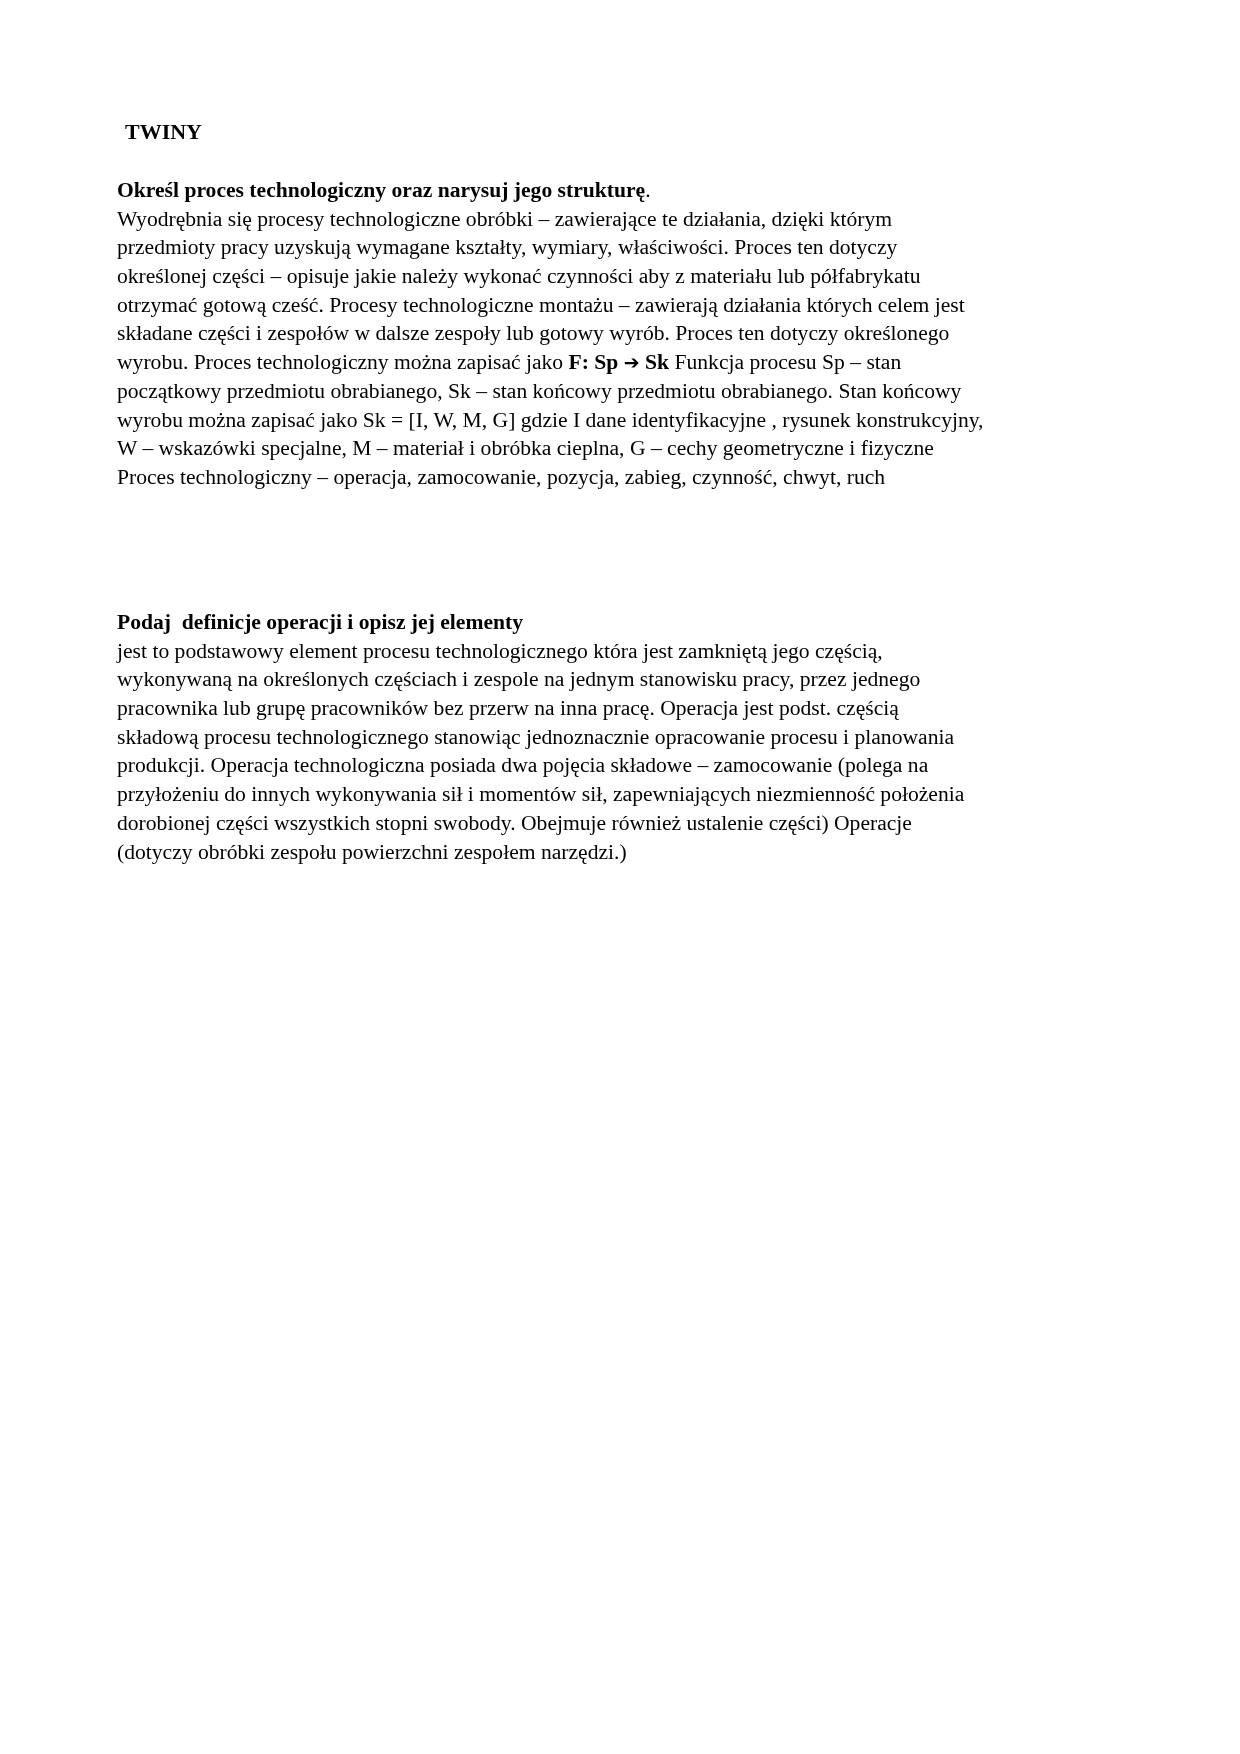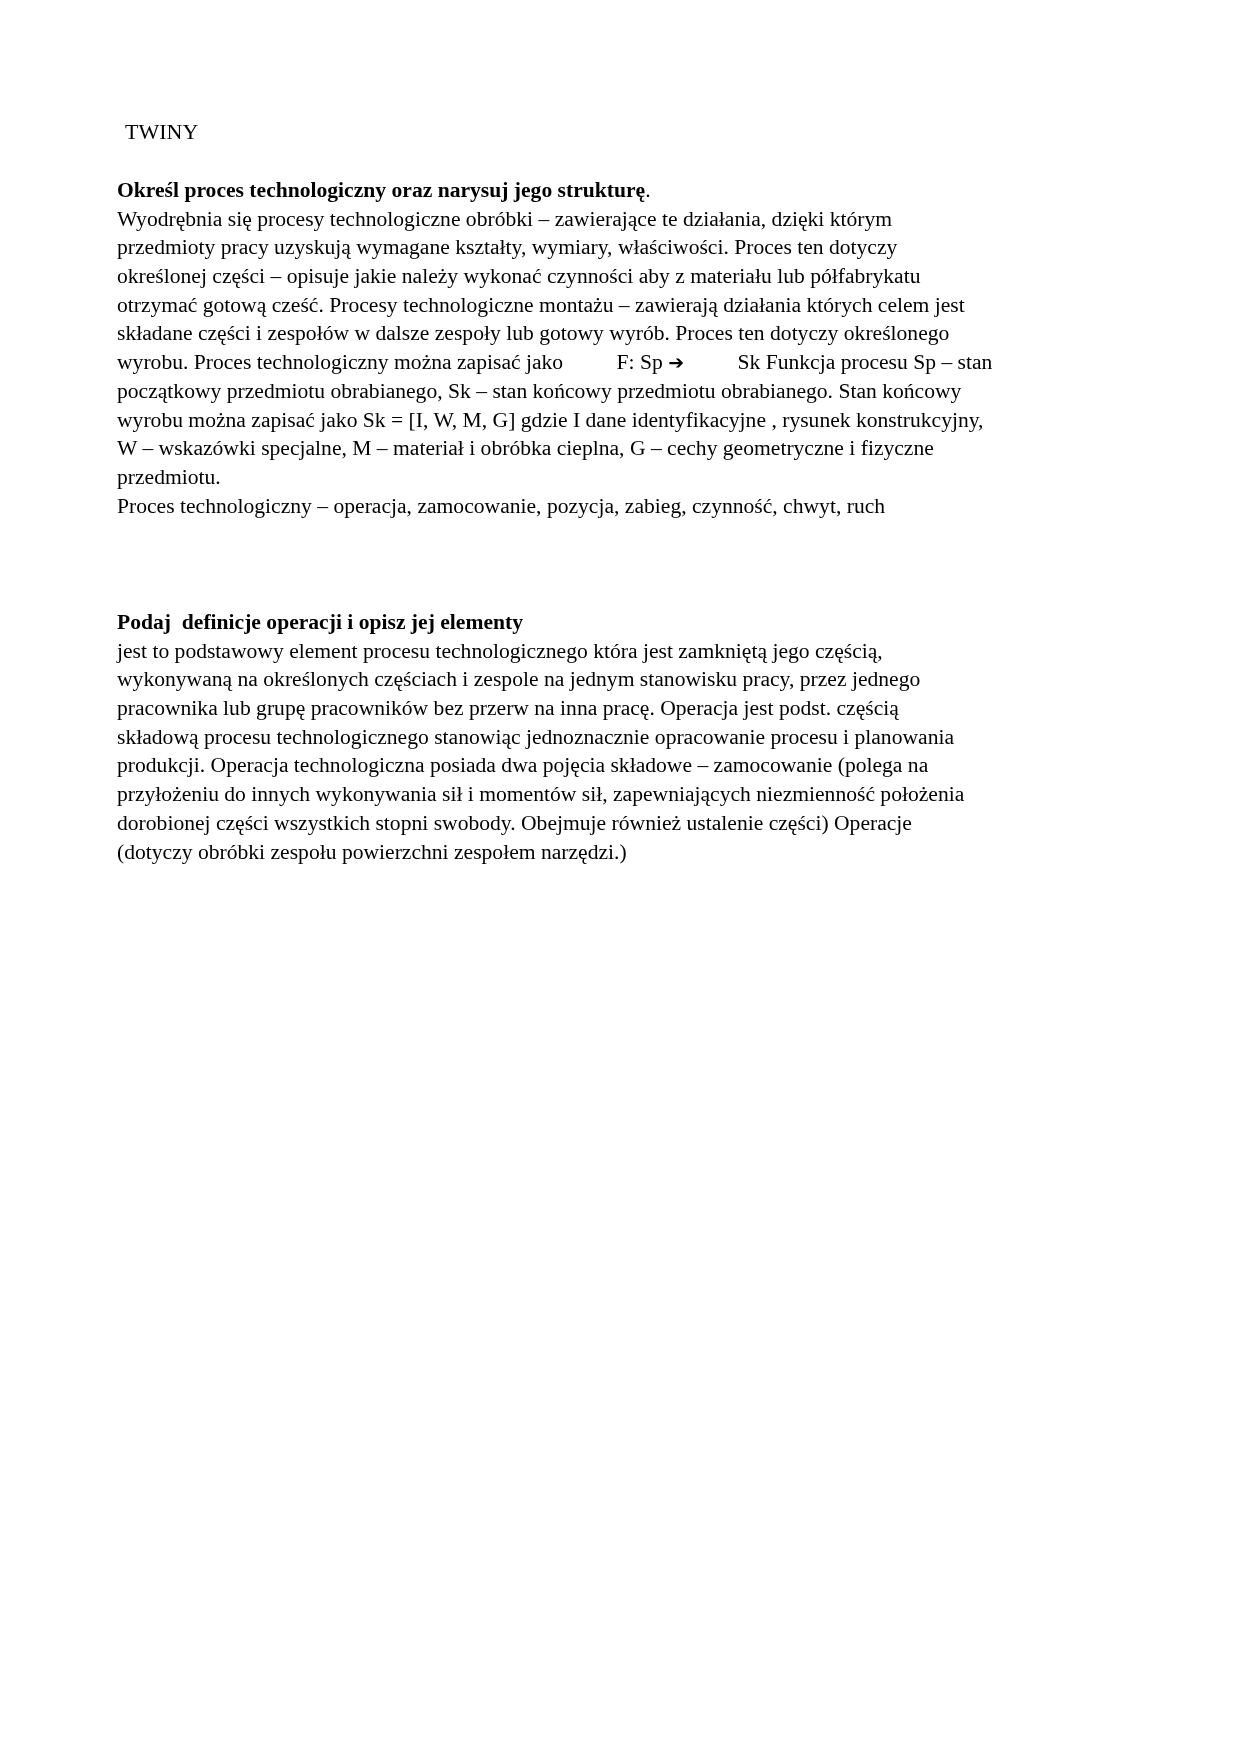--- a/index.html
+++ b/index.html
@@ -1,45 +1,44 @@
 <!DOCTYPE html>
 <html><head>
   <meta charset="utf-8">
   <style>
     html, body { margin: 0; padding: 0; background: #ffffff; }
     body { width: 1240px; height: 1754px; position: relative; overflow: hidden;
            font-family: "Liberation Serif", "DejaVu Serif", serif; color: #000; }
     .page { position: absolute; left: 117px; top: 118px; width: 1010px; }
-    .doc-title { font-weight: normal; font-size: 22px; line-height: 28px; margin: 0 0 9px 8px; height: 28px; }
+    .doc-title { font-weight: bold; font-size: 22px; line-height: 28px; margin: 0 0 9px 8px; height: 28px; }
     .section { margin: 0; }
     .s1 { position: absolute; top: 58px; left: 0; }
     .s2 { position: absolute; top: 490px; left: 0; }
     .line { font-size: 21.6px; line-height: 28.7px; white-space: nowrap; display: block; height: 28.7px; }
     .heading { font-weight: bold; }
-    .b { font-weight: normal; margin-left: 48px; }
+    .b { font-weight: bold; }
     .arrow { font-family: "DejaVu Sans", sans-serif; font-weight: bold; font-size: 19px; }
   </style>
 </head>
 <body>
 
 <div class="page">
   <div class="doc-title">TWINY</div>
 
   <div class="section s1">
     <div class="line heading"><span>Określ proces technologiczny oraz narysuj jego strukturę</span><span style="font-weight:normal">.</span></div>
     <span class="line">Wyodrębnia się procesy technologiczne obróbki – zawierające te działania, dzięki  którym</span>
     <span class="line">przedmioty pracy uzyskują wymagane kształty, wymiary, właściwości. Proces ten dotyczy</span>
     <span class="line">określonej części – opisuje jakie należy wykonać czynności aby z materiału lub półfabrykatu</span>
     <span class="line">otrzymać gotową cześć. Procesy technologiczne montażu – zawierają działania których celem jest</span>
     <span class="line">składane części i zespołów w dalsze zespoły lub gotowy wyrób. Proces ten dotyczy określonego</span>
     <span class="line"><span>wyrobu. Proces technologiczny można zapisać jako </span><span class="b">F: Sp </span><span class="arrow">➔</span><span class="b"> Sk</span><span> Funkcja procesu Sp – stan</span></span>
     <span class="line">początkowy przedmiotu obrabianego, Sk – stan końcowy przedmiotu obrabianego. Stan końcowy</span>
     <span class="line">wyrobu można zapisać jako Sk = [I, W, M, G] gdzie I dane identyfikacyjne , rysunek konstrukcyjny,</span>
     <span class="line">W – wskazówki specjalne, M – materiał i obróbka cieplna, G – cechy geometryczne i fizyczne</span>
-    <span class="line">przedmiotu.</span>
     <span class="line">Proces technologiczny – operacja, zamocowanie, pozycja, zabieg, czynność, chwyt, ruch</span>
   </div>
 
   <div class="section s2">
     <div class="line heading" style="white-space:pre">Podaj  definicje operacji i opisz jej elementy</div>
     <span class="line">jest to podstawowy element procesu technologicznego która jest zamkniętą jego częścią,</span>
     <span class="line">wykonywaną na określonych częściach i zespole na jednym stanowisku pracy, przez jednego</span>
     <span class="line">pracownika lub grupę pracowników bez przerw na inna pracę. Operacja jest podst. częścią</span>
     <span class="line">składową procesu technologicznego stanowiąc jednoznacznie opracowanie procesu i planowania</span>
     <span class="line">produkcji. Operacja technologiczna posiada dwa pojęcia składowe – zamocowanie (polega na</span>

